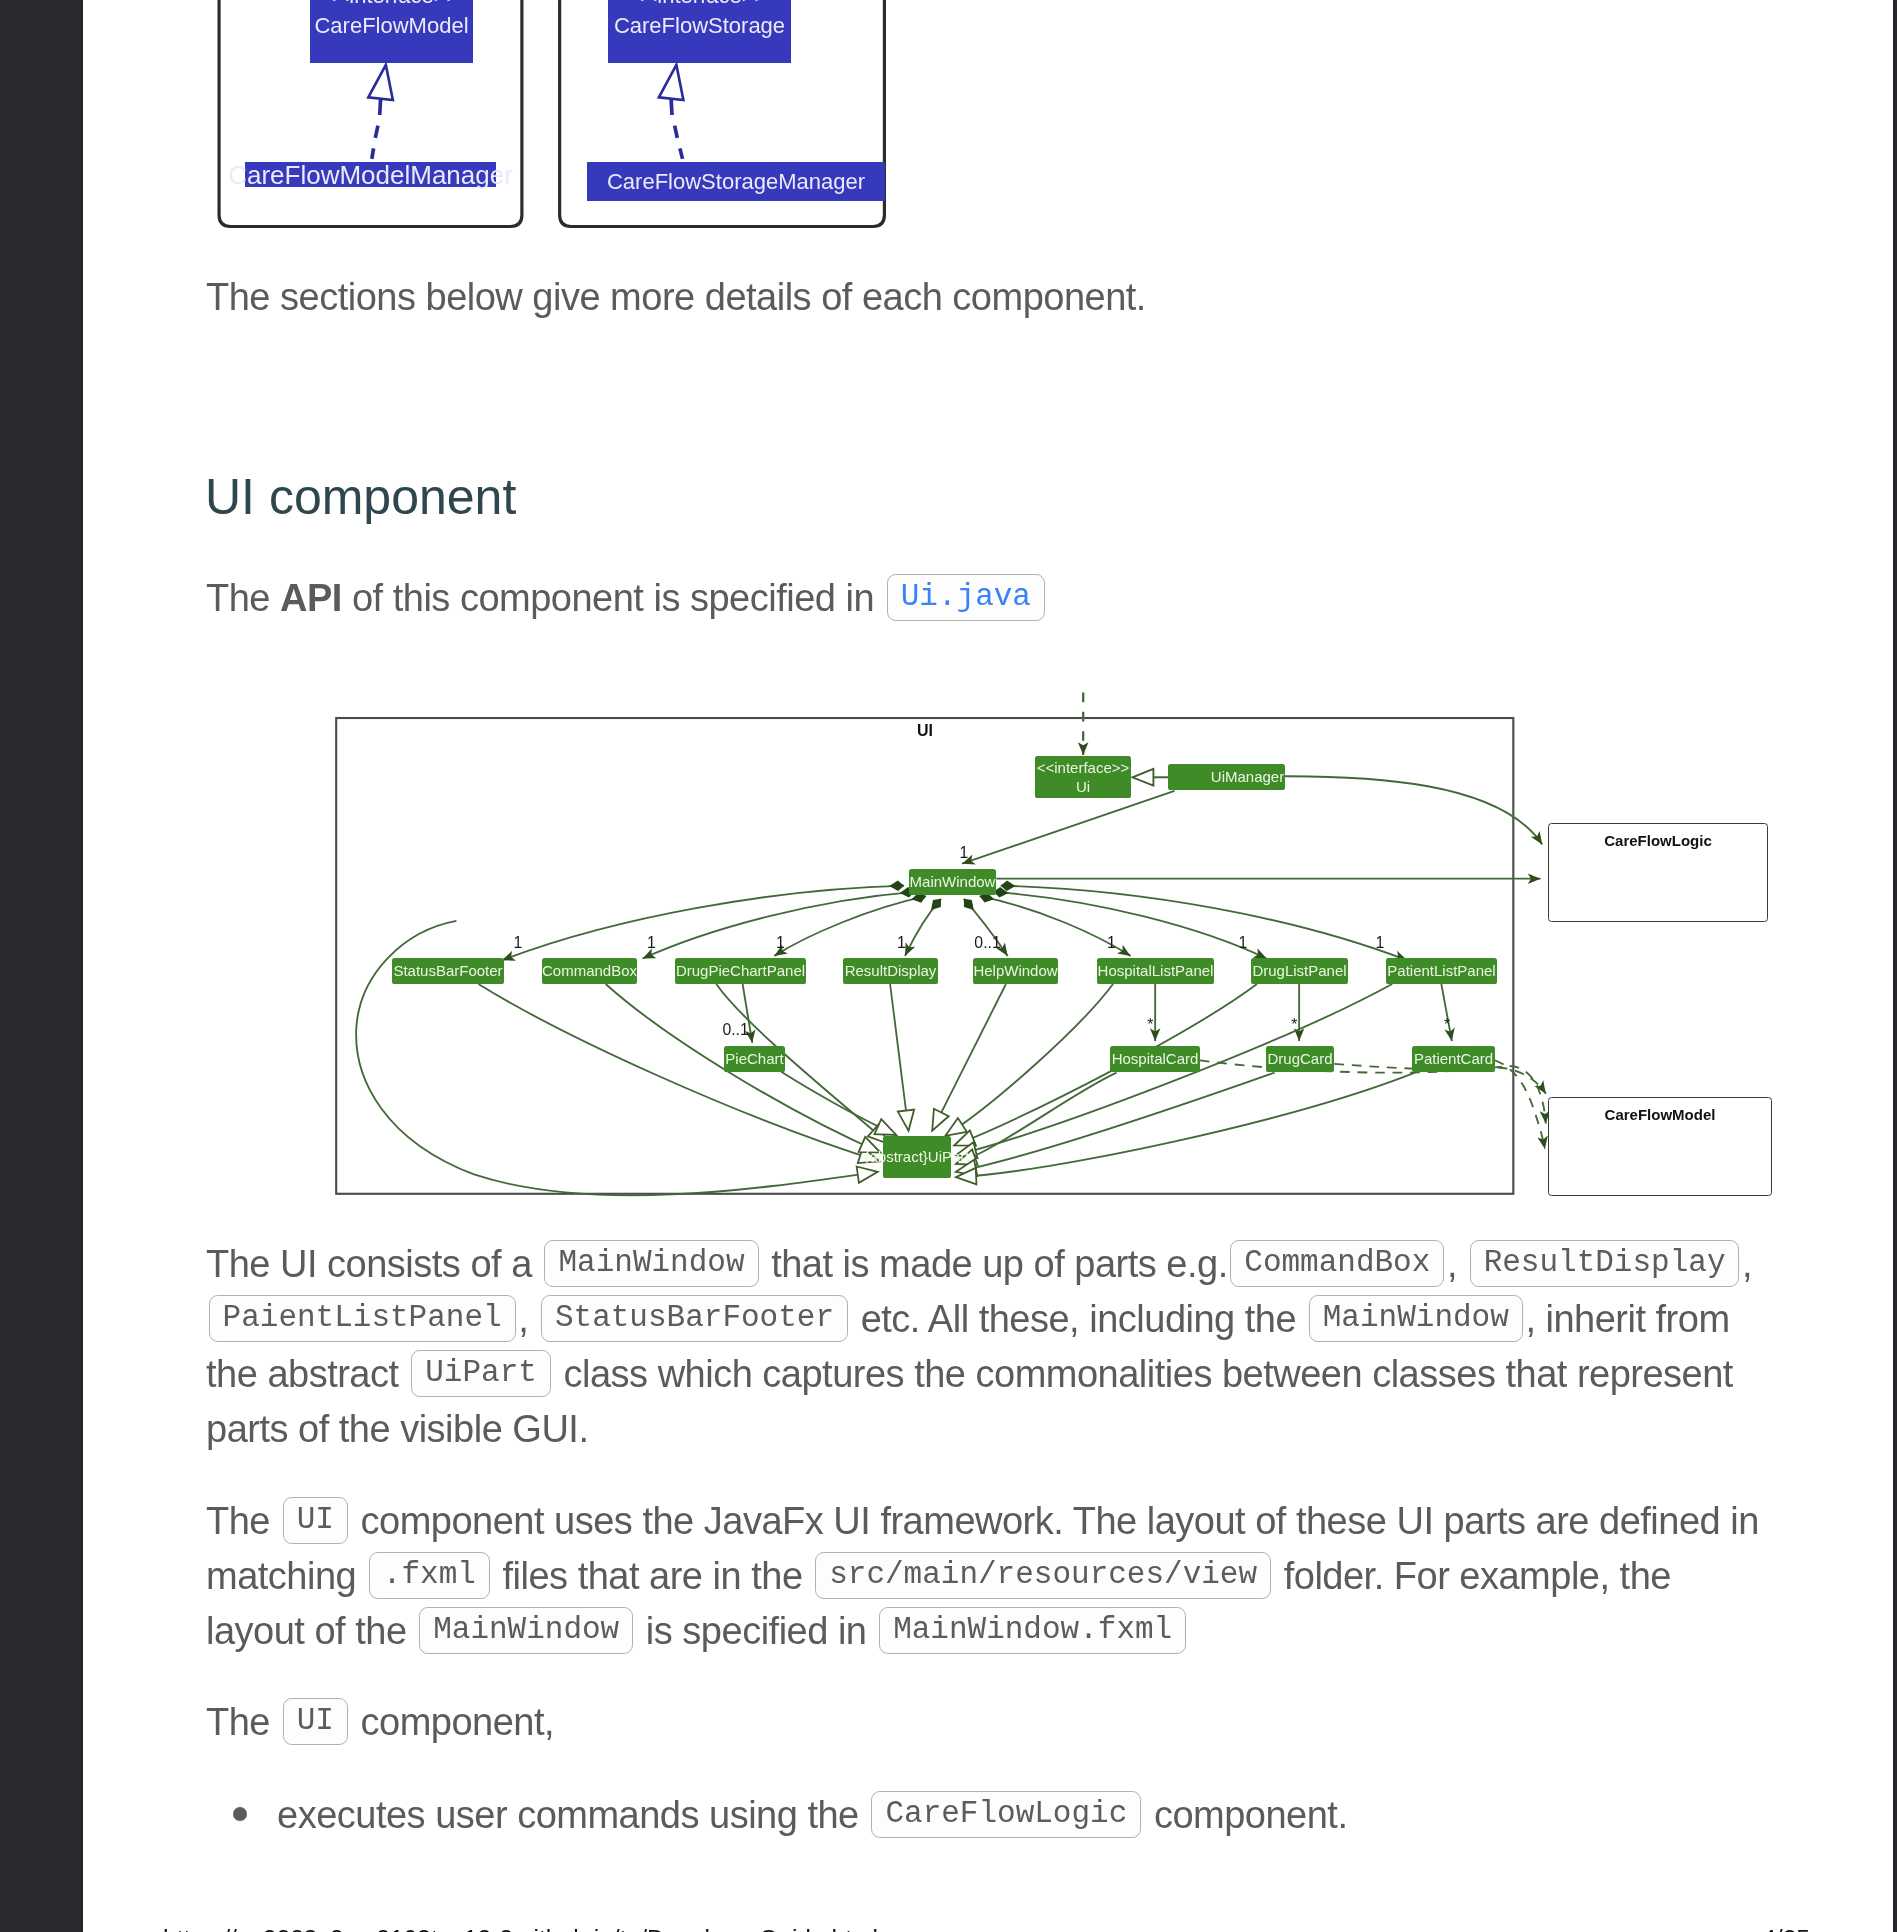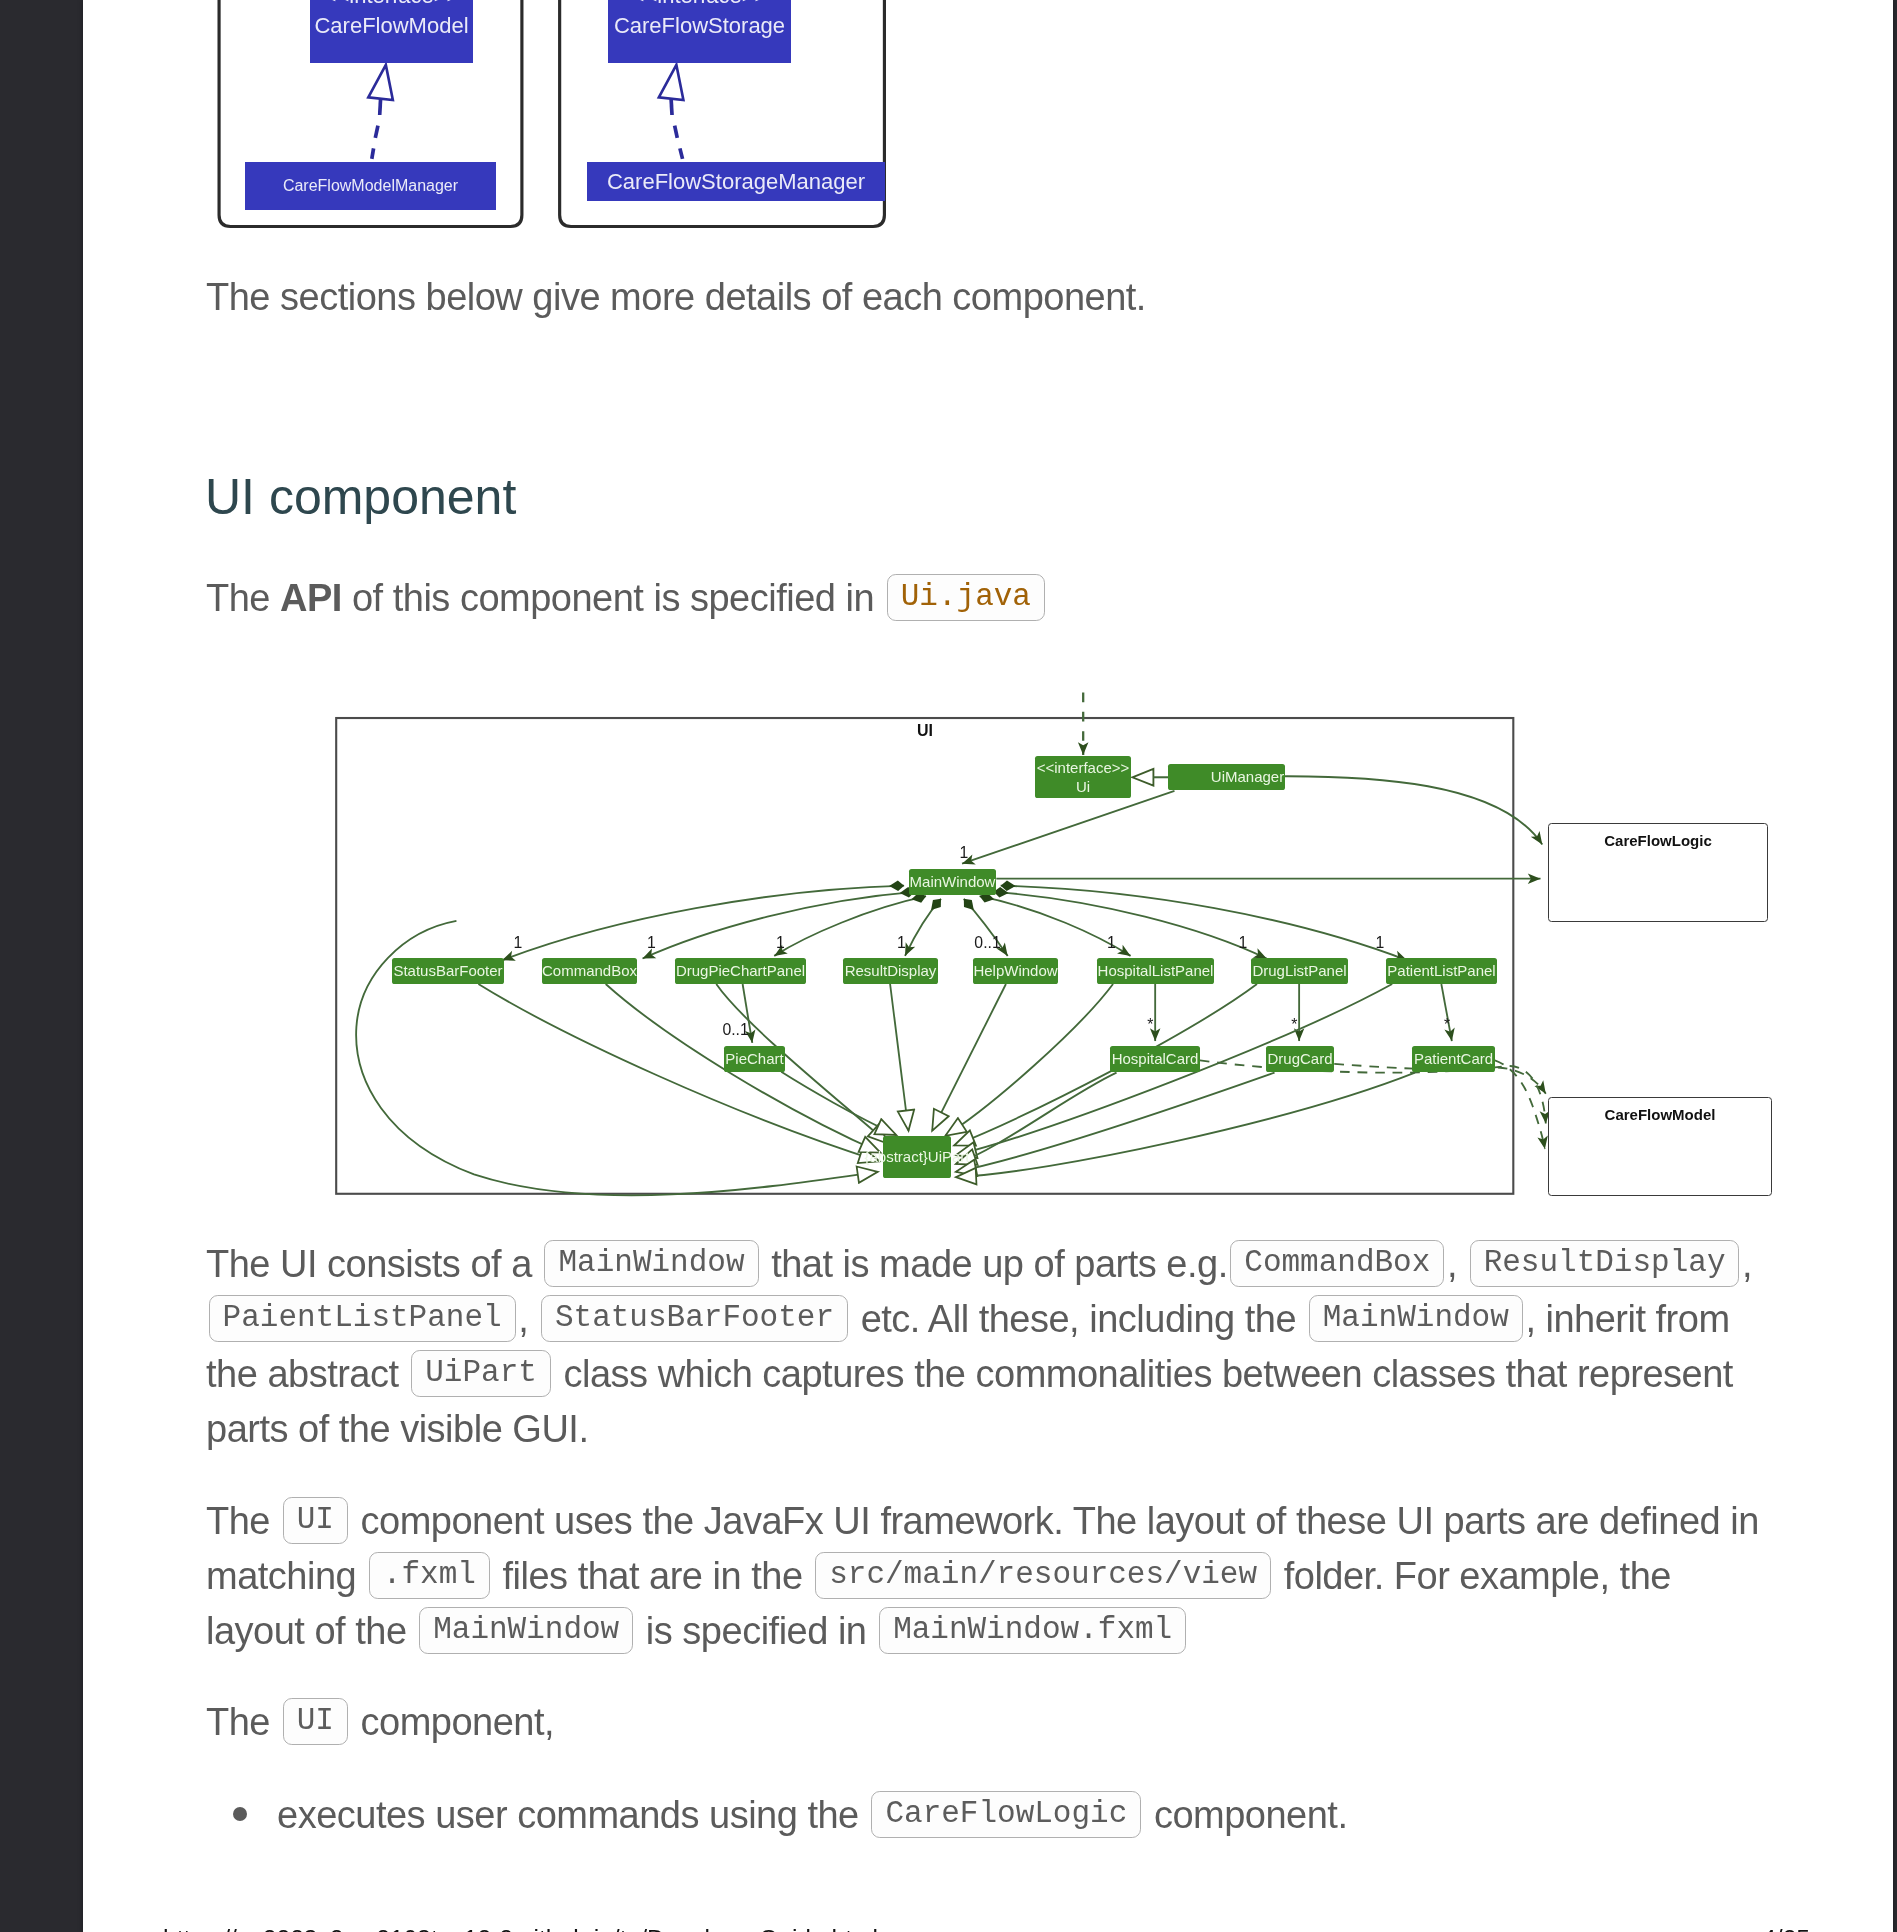--- a/index.html
+++ b/index.html
@@ -9,21 +9,21 @@
         box-shadow:0 0 5.3px rgba(0,0,0,.35);}
   .abs{position:absolute;}
   
   .para{position:absolute;color:#5b5b5b;font-size:38px;line-height:55px;letter-spacing:-0.5px;}
   .h2{position:absolute;color:#2e474e;font-size:50px;line-height:56px;font-weight:400;}
   code.c{font-family:"Liberation Mono",monospace;font-size:31px;color:#5c5c5c;letter-spacing:0px;
          border:1.9px solid #b0b0b0;border-radius:8.8px;padding:6.1px 13px 8px;
          background:#fdfdfd;white-space:pre;line-height:1;display:inline-block;
          vertical-align:6.1px;margin:0 2.6px;}
   b.bold{font-weight:700;color:#5b5b5b;}
-  code.lnk{color:#a16207;}
+  code.lnk{color:#3b82f6;}
   .bullet{position:absolute;width:14px;height:14px;border-radius:50%;background:#5b5b5b;}
   .bluebox{position:absolute;background:#3639bc;color:#eaeaf8;display:flex;
            align-items:center;justify-content:center;text-align:center;
            font-family:"Liberation Sans",sans-serif;font-size:26px;line-height:32px;}
   .greenbox{position:absolute;background:#3f8b28;color:#eaf6e2;display:flex;
             align-items:center;justify-content:center;text-align:center;
             font-family:"Liberation Sans",sans-serif;font-size:23px;line-height:26px;border-radius:2.6px;}
   .plainbox{position:absolute;border:1.9px solid #3a3a3a;border-radius:3.5px;background:#fff;
             font-family:"Liberation Sans",sans-serif;font-weight:700;font-size:15px;color:#111;
             text-align:center;}
@@ -48,21 +48,21 @@
 
       <path d="M656 111 L676 74 L684 114 Z" fill="#fff" stroke="#2b2b9a" stroke-width="3.0" stroke-linejoin="miter"></path>
       <path d="M670 113 L671 131" stroke="#2b2b9a" stroke-width="4.2" fill="none"></path>
       <path d="M674 143 L677 157" stroke="#2b2b9a" stroke-width="4.2" fill="none"></path>
       <path d="M680 169 L683 181" stroke="#2b2b9a" stroke-width="4.2" fill="none"></path>
     </svg>
     <div class="bluebox" style="left:227px;top:-42px;width:163px;height:105px;flex-direction:column;font-size:22px;line-height:30px;">
       <span>&lt;&lt;interface&gt;&gt;</span>
       <span>CareFlowModel</span>
     </div>
-    <div class="bluebox" style="left:162px;top:162px;width:251px;height:48px;font-size:16px;">
+    <div class="bluebox" style="left:162px;top:162px;width:251px;height:25px;font-size:26px;">
       <span>CareFlowModelManager</span>
     </div>
     <div class="bluebox" style="left:525px;top:-42px;width:183px;height:105px;flex-direction:column;font-size:22px;line-height:30px;">
       <span>&lt;&lt;interface&gt;&gt;</span>
       <span>CareFlowStorage</span>
     </div>
     <div class="bluebox" style="left:504px;top:162px;width:298px;height:39px;font-size:22px;">
       <span>CareFlowStorageManager</span>
     </div>
   </div>

